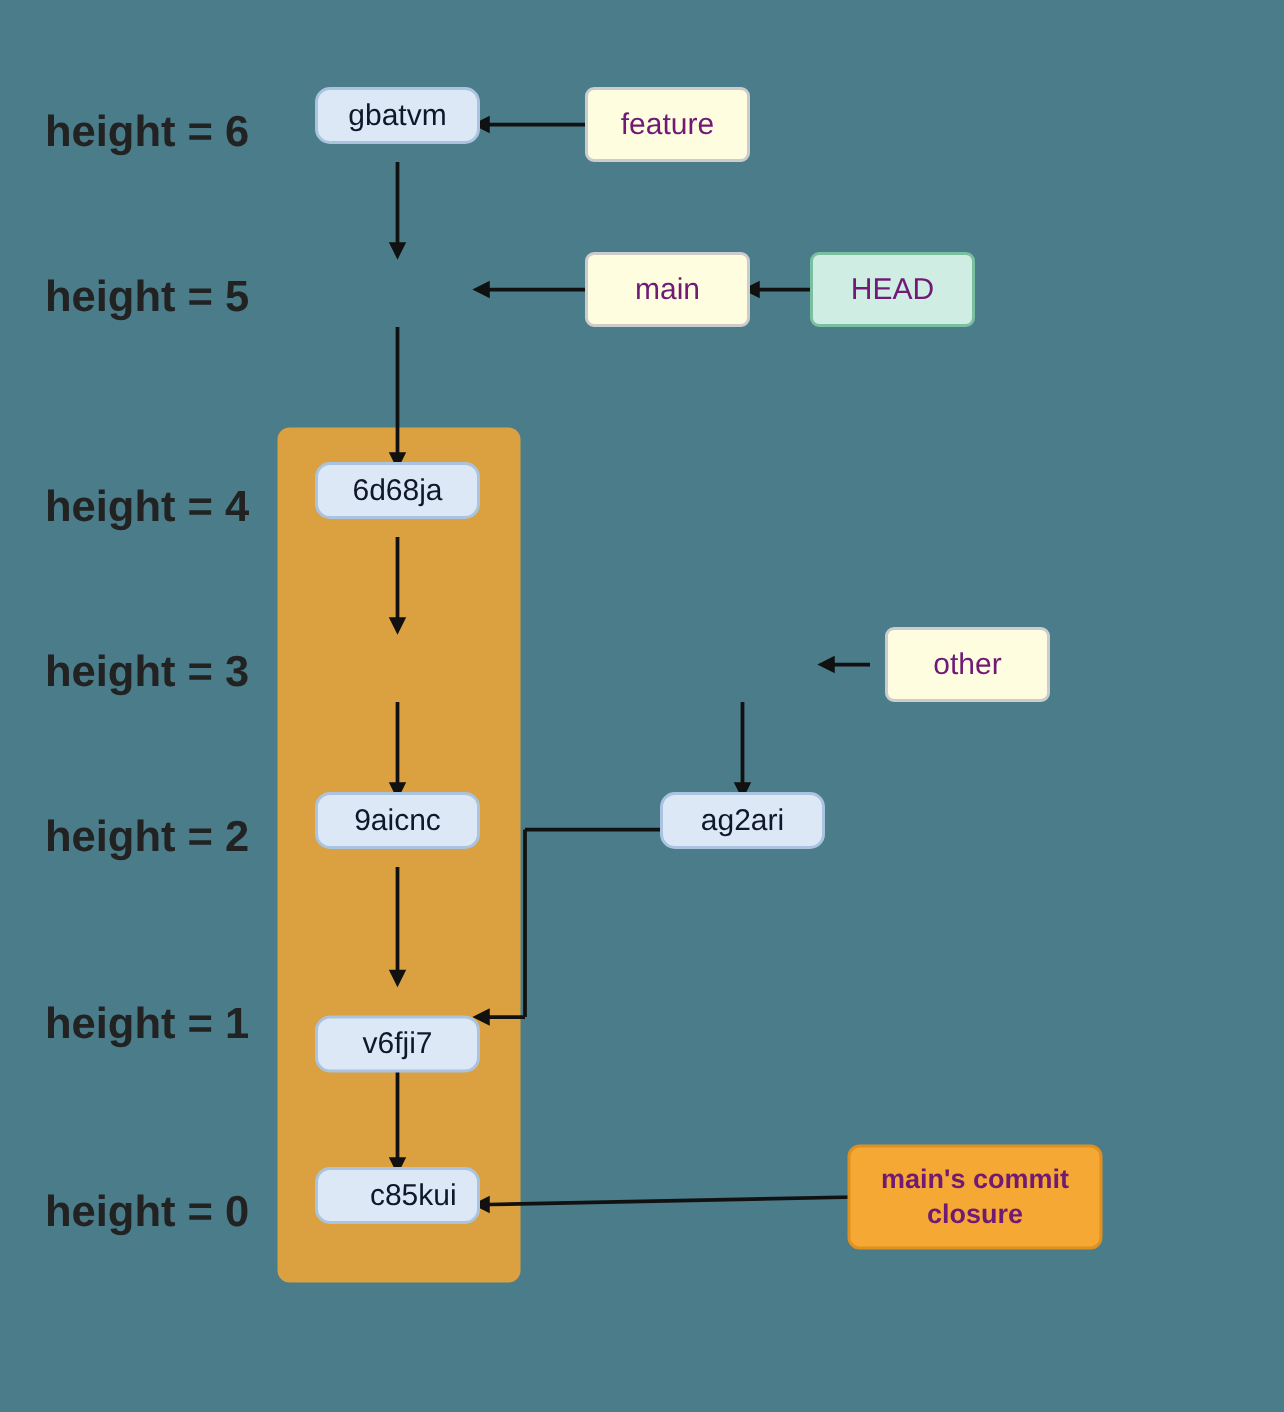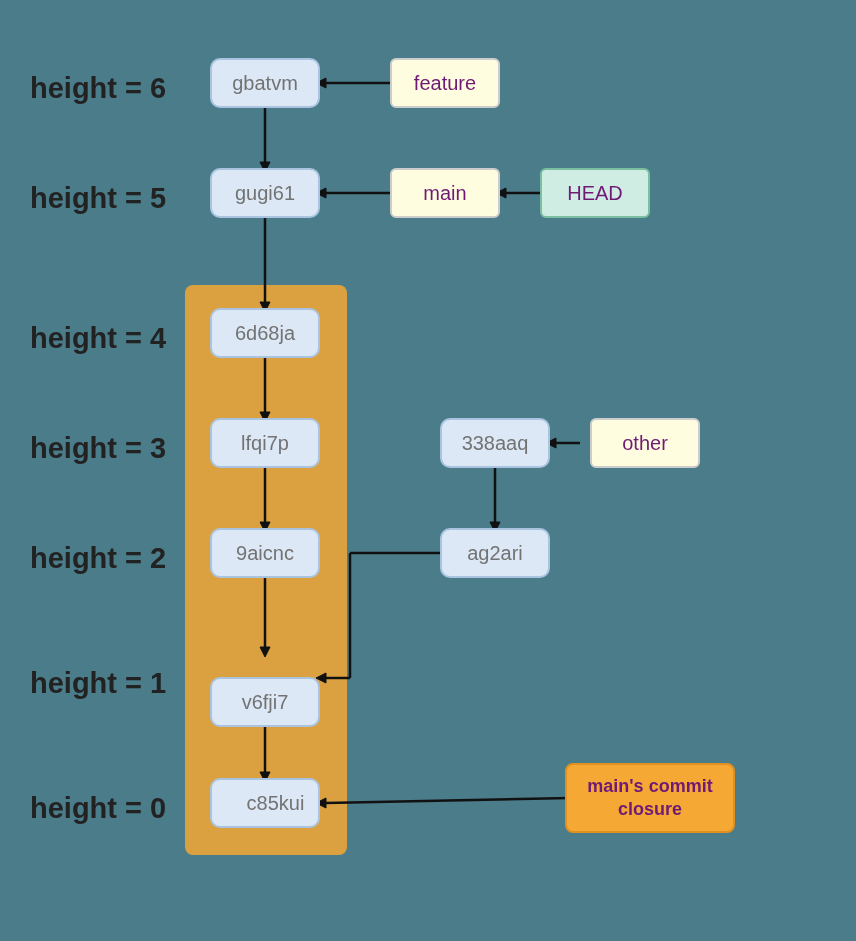--- a/index.html
+++ b/index.html
@@ -33,23 +33,23 @@
     .commit-node {
       position: absolute;
       background: #dce8f5;
       border: 2px solid #aac4e0;
       border-radius: 10px;
       display: flex;
       align-items: center;
       justify-content: center;
       font-size: 20px;
       font-weight: 500;
-      color: #737373;
+      color: #0f172a;
       width: 110px;
-      height: 50px;
+      height: 38px;
     }
 
     
     .branch-label {
       position: absolute;
       background: #fffde0;
       border: 2px solid #ccc;
       border-radius: 6px;
       display: flex;
       align-items: center;
@@ -160,40 +160,31 @@
   <div class="height-label" style="top:182px;">height = 5</div>
   <div class="height-label" style="top:322px;">height = 4</div>
   <div class="height-label" style="top:432px;">height = 3</div>
   <div class="height-label" style="top:542px;">height = 2</div>
   <div class="height-label" style="top:667px;">height = 1</div>
   <div class="height-label" style="top:792px;">height = 0</div>
 
   <div class="commit-node" style="left:210px; top:58px;">
     <span>gbatvm</span>
   </div>
-  <div class="commit-node" style="left:210px; top:168px;">
-    <span>gugi61</span>
-  </div>
   <div class="commit-node" style="left:210px; top:308px;">
     <span>6d68ja</span>
   </div>
-  <div class="commit-node" style="left:210px; top:418px;">
-    <span>lfqi7p</span>
-  </div>
   <div class="commit-node" style="left:210px; top:528px;">
     <span>9aicnc</span>
   </div>
   <div class="commit-node" style="left:210px; top:653px;margin-top:24px;">
     <span>v6fji7</span>
   </div>
   <div class="commit-node" style="left:210px; top:778px;padding-left:21px;">
     <span>c85kui</span>
-  </div>
-  <div class="commit-node" style="left:440px; top:418px;">
-    <span>338aaq</span>
   </div>
   <div class="commit-node" style="left:440px; top:528px;">
     <span>ag2ari</span>
   </div>
 
   <div class="branch-label" style="left:390px; top:58px;">
     <span>feature</span>
   </div>
   <div class="branch-label" style="left:390px; top:168px;">
     <span>main</span>

